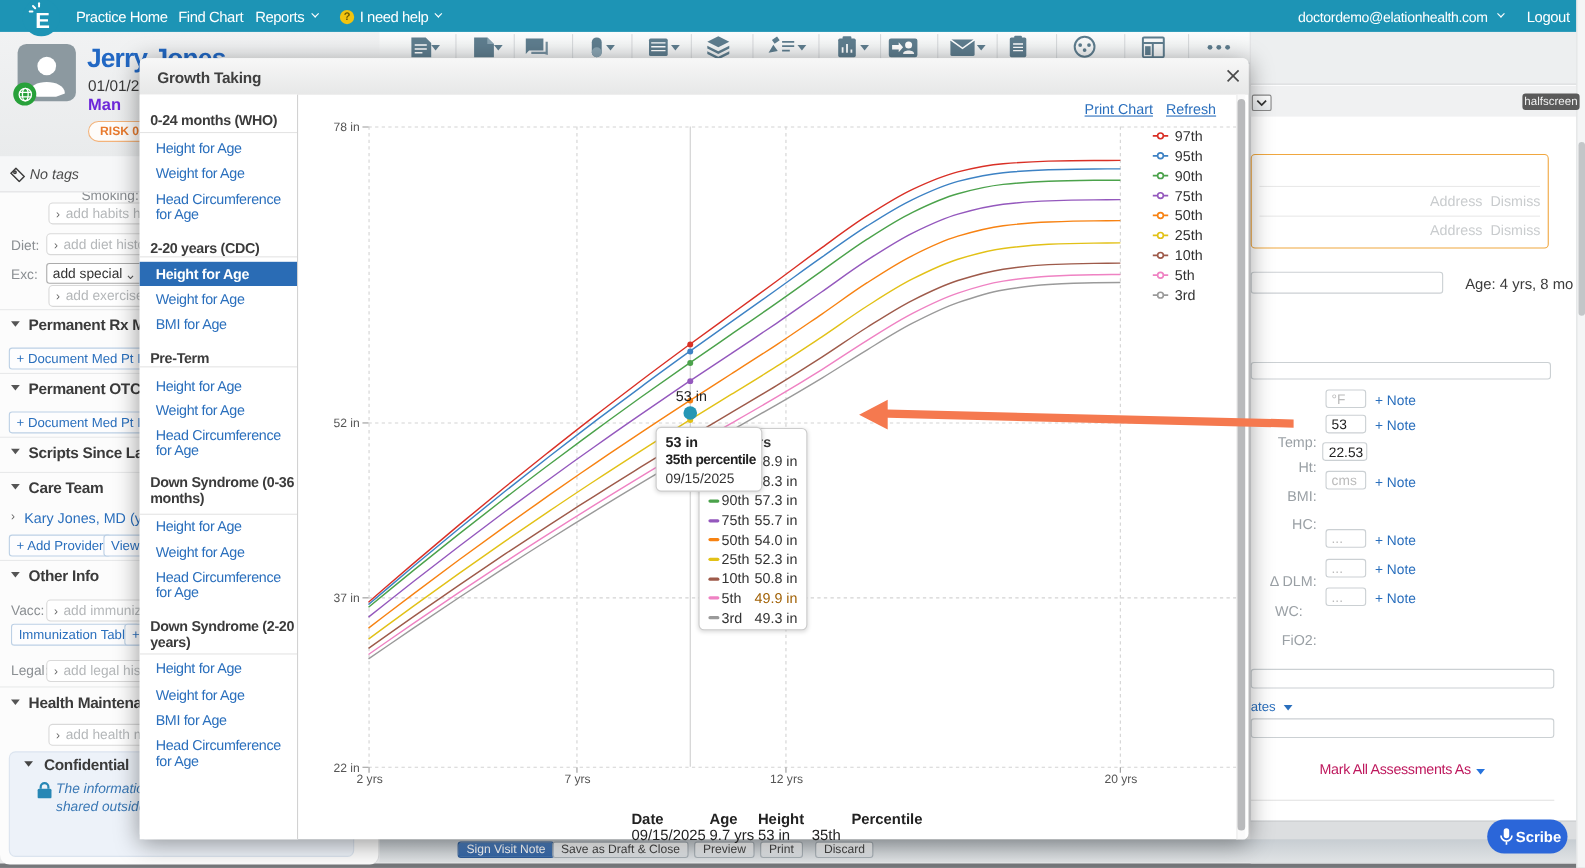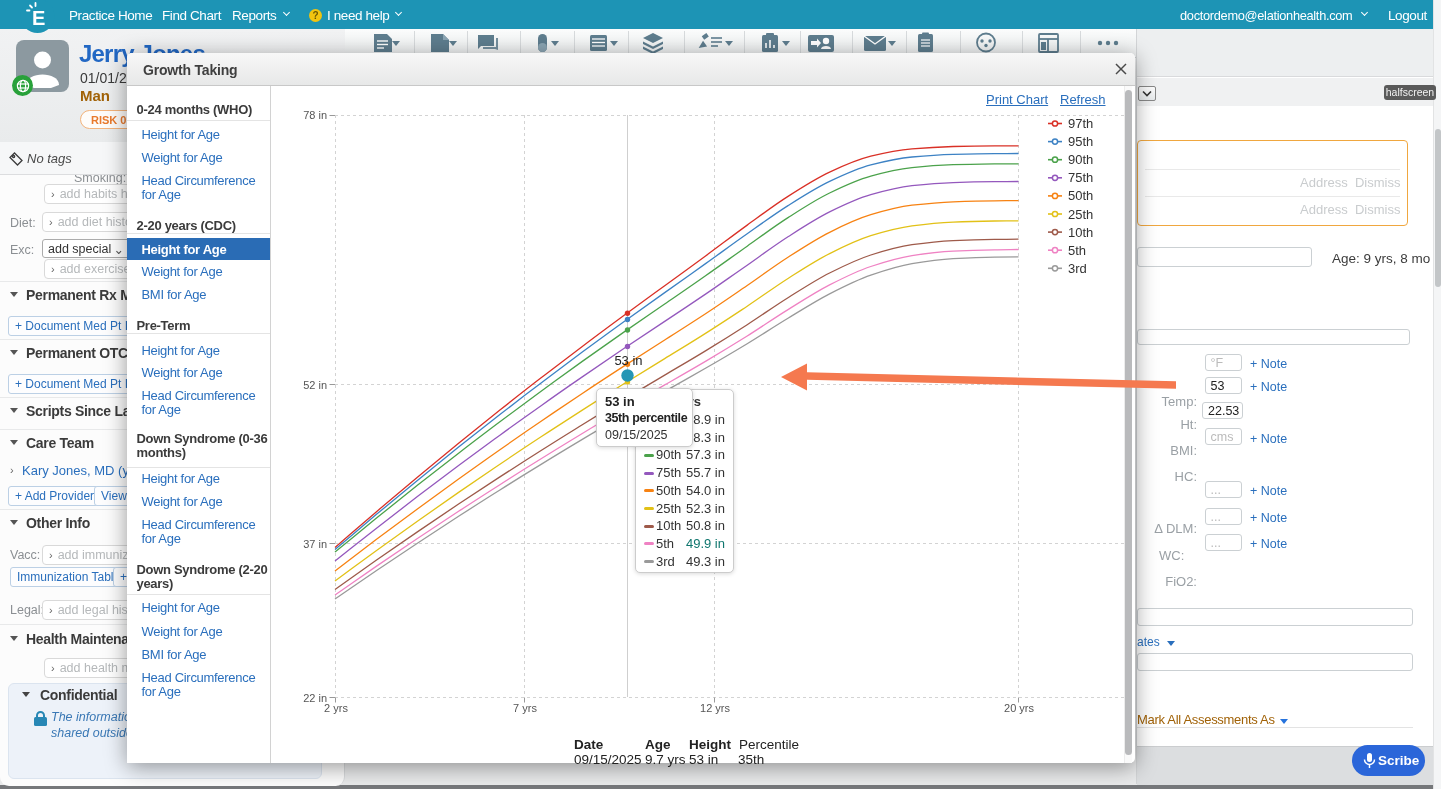--- a/index.html
+++ b/index.html
@@ -12,21 +12,21 @@
 .chev { display:inline-block; width:5px; height:5px; border-right:1.5px solid #fff; border-bottom:1.5px solid #fff; transform:rotate(45deg); position:absolute; }
 
 #toolbar { position:absolute; left:345px; top:29px; width:791px; height:29px; background:linear-gradient(#fbfcfc,#eceeef); border-bottom:1px solid #c9cdd0; z-index:2; }
 .tsep { position:absolute; top:2px; height:25px; width:1px; background:#d7dadc; }
 
 #pheader { position:absolute; left:0; top:29px; width:1441px; height:114px; background:linear-gradient(#f1f2f3,#e9ebec); z-index:1; }
 #avatar { position:absolute; left:16px; top:40px; width:53px; height:52px; background:#8c99a0; border-radius:8px; }
 #gbadge { position:absolute; left:12px; top:75px; width:21px; height:21px; background:#28a13a; border-radius:50%; }
 #pname { position:absolute; left:79px; top:40px; font-size:24px; font-weight:bold; color:#2268c4; z-index:2; letter-spacing:-0.8px; }
 #pdob { position:absolute; left:80px; top:70px; font-size:14px; color:#3a3a3a; }
-#psex { position:absolute; left:80px; top:87px; font-size:15px; font-weight:bold; color:#a16207; }
+#psex { position:absolute; left:80px; top:87px; font-size:15px; font-weight:bold; color:#6d28d9; }
 #risk { position:absolute; left:80px; top:110px; height:19px; padding:3px 10px; white-space:nowrap; line-height:12px; border:1px solid #f3b37b; border-radius:10px; color:#e87a2e; font-size:11px; font-weight:bold; background:#fefcfa; }
 
 #notags { position:absolute; left:0; top:142px; width:345px; height:33px; background:#f6f7f8; border-bottom:1px solid #dcdddf; z-index:1; }
 
 #lpanel { position:absolute; left:0; top:175px; width:345px; height:611px; background:#fcfcfc; border-right:1px solid #d9dbdd; border-radius:0 0 9px 9px; z-index:1; overflow:hidden; }
 .glabel { position:absolute; color:#8b8f93; font-size:12.5px; }
 .ginput { position:absolute; background:#fff; border:1px solid #d9d9d9; border-radius:4px; color:#b5b8ba; font-size:12.5px; padding:2px 6px; }
 .ginput .gc { color:#666; margin-right:5px; font-size:11px; }
 .sechead { position:absolute; font-size:14px; letter-spacing:-0.3px; font-weight:bold; color:#3b3b3b; white-space:nowrap; }
 .scaret { position:absolute; width:0; height:0; border-left:4px solid transparent; border-right:4px solid transparent; border-top:5px solid #555; }
@@ -283,21 +283,21 @@
         <path d="M1 1.5 L5 5.5 L9 1.5"></path>
       </svg>
 
   <div class="abs" style="left:0;top:111px;width:271px;height:86px;border:1px solid #f0a73f;border-radius:4px;background:#fff"></div>
   <div class="abs" style="left:8px;top:139.5px;width:255px;height:1px;background:#e9e9e9"></div>
   <div class="abs" style="left:8px;top:166.5px;width:255px;height:1px;background:#e9e9e9"></div>
   <div class="abs" style="left:163px;top:146px;color:#c9ccce;font-size:13px">Address&nbsp;&nbsp;Dismiss</div>
   <div class="abs" style="left:163px;top:173px;color:#c9ccce;font-size:13px">Address&nbsp;&nbsp;Dismiss</div>
 
   <div class="rinput" style="left:0;top:218px;width:175px;height:20px"></div>
-  <div class="abs" style="left:195px;top:222px;color:#3c3c3c;font-size:13.5px">Age: 9 yrs, 8 mo</div>
+  <div class="abs" style="left:195px;top:222px;color:#3c3c3c;font-size:13.5px">Age: 4 yrs, 8 mo</div>
   <div class="rinput" style="left:0;top:300px;width:273px;height:16px"></div>
 
   <div class="rlabel" style="left:22px;top:328px;width:38px;text-align:right">Temp:</div>
   <div class="rinput" style="left:67.5px;top:325px;width:37px;height:17px;color:#bbb">°F</div>
   <div class="rnote" style="left:113px;top:328px"><span style="color:#2a6fbd">+ Note</span></div>
   <div class="rlabel" style="left:22px;top:351px;width:38px;text-align:right">Ht:</div>
   <div class="rinput" style="left:67.5px;top:347.5px;width:37px;height:17px;color:#222">53</div>
   <div class="rnote" style="left:113px;top:351px">+ Note</div>
   <div class="rlabel" style="left:22px;top:377px;width:38px;text-align:right">BMI:</div>
   <div class="rinput" style="left:65px;top:373px;width:41px;height:17px;color:#222">22.53</div>
@@ -311,26 +311,33 @@
   <div class="rinput" style="left:67.5px;top:478.5px;width:37px;height:17px;color:#bbb">...</div>
   <div class="rnote" style="left:113px;top:482px">+ Note</div>
   <div class="rlabel" style="left:22px;top:508px;width:38px;text-align:right">FiO2:</div>
   <div class="rinput" style="left:67.5px;top:505px;width:37px;height:17px;color:#bbb">...</div>
   <div class="rnote" style="left:113px;top:508px">+ Note</div>
 
   <div class="rinput" style="left:0;top:579px;width:276px;height:18px"></div>
   <div class="abs" style="left:0;top:606px;color:#2a6fbd;font-size:12px">ates <span style="display:inline-block;width:0;height:0;border-left:4.5px solid transparent;border-right:4.5px solid transparent;border-top:5px solid #2a6fbd;margin-left:4px"></span></div>
   <div class="rinput" style="left:0;top:624px;width:276px;height:18px"></div>
   <div class="abs" style="left:0;top:697.5px;width:276px;height:1px;background:#e3e3e3"></div>
-  <div class="abs" style="left:0;top:683px;width:276px;text-align:left;color:#a16207;font-size:13px;letter-spacing:-0.3px;white-space:nowrap">Mark All Assessments As <span style="display:inline-block;width:0;height:0;border-left:4.5px solid transparent;border-right:4.5px solid transparent;border-top:5px solid #2673dd;margin-left:2px"></span></div>
+  <div class="abs" style="left:0;top:663px;width:276px;text-align:center;color:#be185d;font-size:13px;letter-spacing:-0.3px;white-space:nowrap">Mark All Assessments As <span style="display:inline-block;width:0;height:0;border-left:4.5px solid transparent;border-right:4.5px solid transparent;border-top:5px solid #2673dd;margin-left:2px"></span></div>
   <div class="abs" style="left:0;top:716.5px;width:297px;height:39px;background:#dcdee0;border-top:1px solid #cbcdcf"></div>
 </div>
 
 <div class="abs" style="left:1384px;top:85px;width:52px;height:15px;background:#5a5a5a;border-radius:3px;color:#f2f2f2;font-size:10.5px;text-align:center;line-height:15px;z-index:31">halfscreen</div>
 
+<div id="botbar">
+  <div class="abs" style="left:71px;top:2px;height:15px;background:linear-gradient(#4e80bf,#3465a5);border:1px solid #2d5c99;border-radius:3px;color:#fff;font-size:11px;line-height:13px;padding:0 7px">Sign Visit Note</div>
+  <div class="gbtn" style="left:157px">Save as Draft &amp; Close</div>
+  <div class="gbtn" style="left:286px">Preview</div>
+  <div class="gbtn" style="left:346px">Print</div>
+  <div class="gbtn" style="left:396px">Discard</div>
+</div>
 <div id="botdark"></div>
 
 <div id="scribe">
   <svg class="abs" style="left:11px;top:7px" width="13" height="17" viewBox="0 0 13 17" fill="none" stroke="#fff" stroke-width="1.5">
     <rect x="4" y="1" width="5" height="9" rx="2.5" fill="#fff" stroke="none"></rect>
     <path d="M1.5 7.5 a5 5 0 0 0 10 0"></path>
         <line x1="6.5" y1="13" x2="6.5" y2="16"></line>
   </svg>
   <span>Scribe</span>
 </div>
@@ -496,35 +503,35 @@
         <div class="abs" style="left:20px;top:92.8px;font-size:13px;color:#333">50th</div>
         <div class="abs" style="left:38px;top:92.8px;width:51px;text-align:right;font-size:13px;color:#333">54.0 in</div>
     <div class="abs" style="left:8px;top:117px;width:10px;height:3px;border-radius:2px;background:#e2c117"></div>
         <div class="abs" style="left:20px;top:110.5px;font-size:13px;color:#333">25th</div>
         <div class="abs" style="left:38px;top:110.5px;width:51px;text-align:right;font-size:13px;color:#333">52.3 in</div>
     <div class="abs" style="left:8px;top:134.7px;width:10px;height:3px;border-radius:2px;background:#9e5a4a"></div>
         <div class="abs" style="left:20px;top:128.2px;font-size:13px;color:#333">10th</div>
         <div class="abs" style="left:38px;top:128.2px;width:51px;text-align:right;font-size:13px;color:#333">50.8 in</div>
     <div class="abs" style="left:8px;top:152.4px;width:10px;height:3px;border-radius:2px;background:#ef82c3"></div>
         <div class="abs" style="left:20px;top:145.9px;font-size:13px;color:#333">5th</div>
-        <div class="abs" style="left:38px;top:145.9px;width:51px;text-align:right;font-size:13px;color:#0f766e">49.9 in</div>
+        <div class="abs" style="left:38px;top:145.9px;width:51px;text-align:right;font-size:13px;color:#a16207">49.9 in</div>
     <div class="abs" style="left:8px;top:170.1px;width:10px;height:3px;border-radius:2px;background:#9a9a9a"></div>
         <div class="abs" style="left:20px;top:163.6px;font-size:13px;color:#333">3rd</div>
         <div class="abs" style="left:38px;top:163.6px;width:51px;text-align:right;font-size:13px;color:#333">49.3 in</div>
   </div>
   <div class="tip" style="left:469px;top:335px;width:97px;height:59px">
     <div class="abs" style="left:8px;top:5px;font-size:13px;font-weight:bold;color:#222;white-space:nowrap">53 in</div>
     <div class="abs" style="left:8px;top:22px;font-size:12.5px;letter-spacing:-0.4px;font-weight:bold;color:#222;white-space:nowrap">35th percentile</div>
     <div class="abs" style="left:8px;top:39px;font-size:12.5px;color:#333;white-space:nowrap">09/15/2025</div>
   </div>
 
   <div class="ttxt" style="left:447px;top:684px;font-weight:bold">Date</div>
   <div class="ttxt" style="left:518px;top:684px;font-weight:bold">Age</div>
   <div class="ttxt" style="left:562px;top:684px;font-weight:bold">Height</div>
-  <div class="ttxt" style="left:612px;top:684px;font-weight:normal">Percentile</div>
+  <div class="ttxt" style="left:647px;top:684px;font-weight:bold">Percentile</div>
   <div class="ttxt" style="left:447px;top:699px">09/15/2025</div>
   <div class="ttxt" style="left:518px;top:699px">9.7 yrs</div>
   <div class="ttxt" style="left:562px;top:699px">53 in</div>
   <div class="ttxt" style="left:611px;top:699px">35th</div>
 
   <div class="abs" style="left:997px;top:33px;width:8px;height:677px;background:#fafafa;border-left:1px solid #ececec"></div>
   <div class="abs" style="left:997.5px;top:37px;width:7px;height:665px;background:#b9babc;border-radius:3.5px"></div>
 </div>
 
 <svg id="arrow" width="1441" height="789" viewBox="0 0 1441 789">

